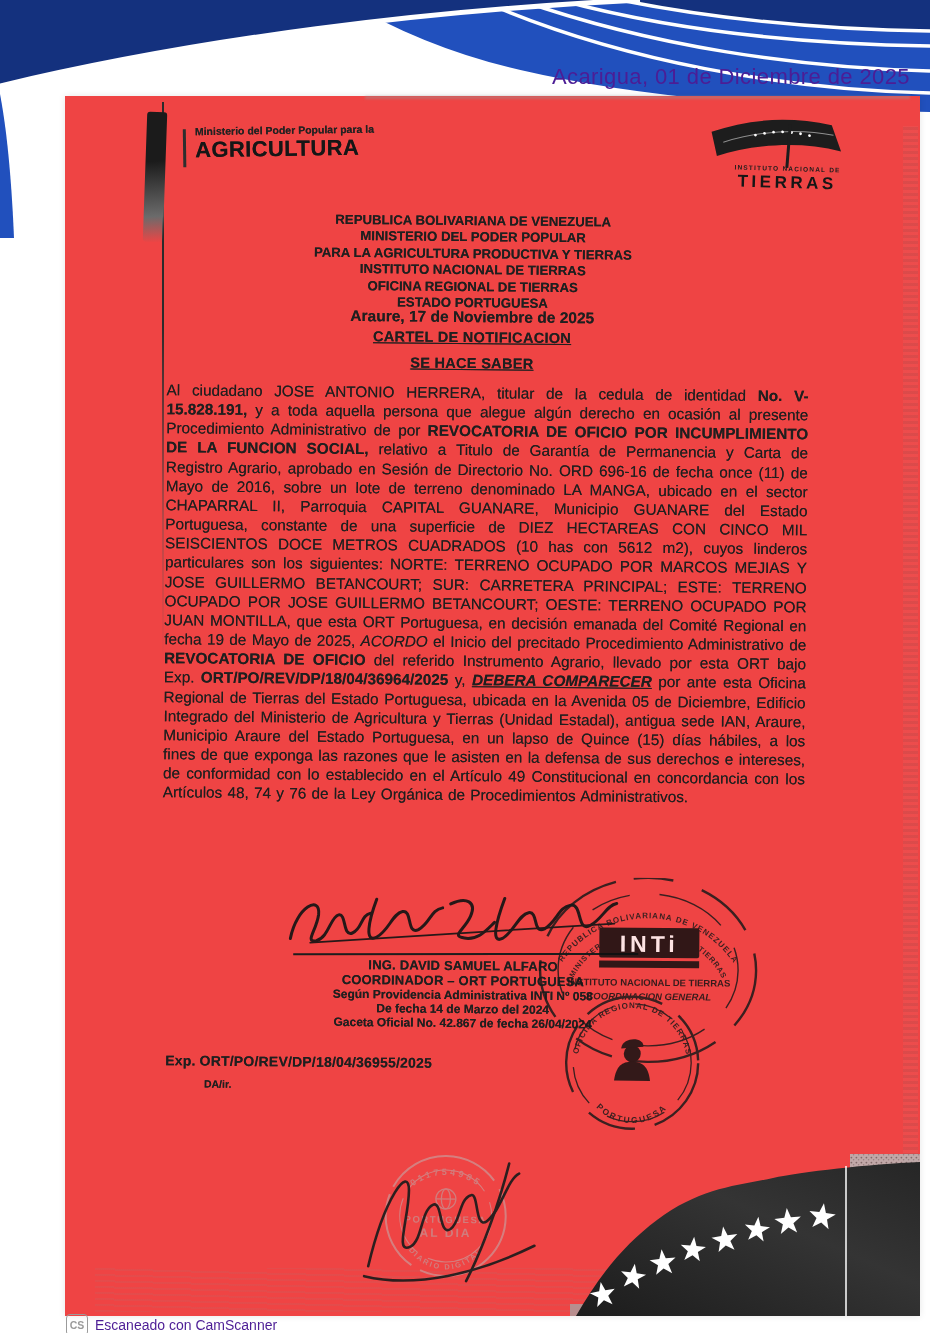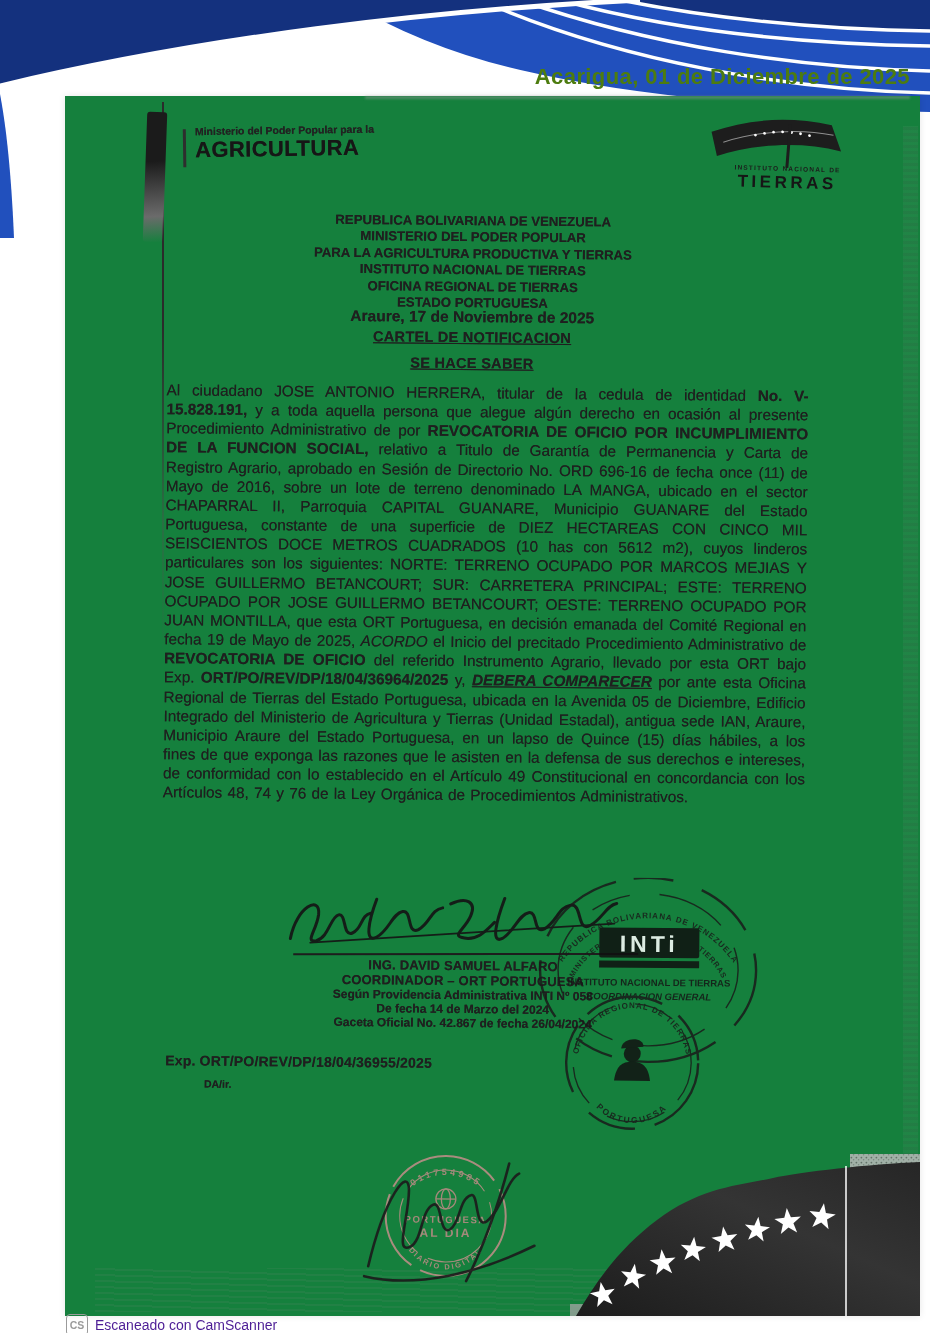--- a/index.html
+++ b/index.html
@@ -1,26 +1,26 @@
 <!DOCTYPE html>
 <html><head>
 <meta charset="utf-8">
 <style>
   html,body{margin:0;padding:0;background:#ffffff;}
   .page{position:relative;width:930px;height:1333px;background:#ffffff;overflow:hidden;
         font-family:"Liberation Sans",sans-serif;}
 
   
   .hdr{position:absolute;left:0;top:0;width:930px;height:240px;pointer-events:none;}
-  .date-banner{position:absolute;top:64px;right:20px;color:#4d7c0f;font-size:22px;
-               font-weight:700;letter-spacing:.4px;}
+  .date-banner{position:absolute;top:64px;right:20px;color:#4c1d95;font-size:22px;
+               font-weight:400;letter-spacing:.4px;}
 
   
   .scan{position:absolute;left:65px;top:96px;width:855px;height:1220px;
-        background:#15803d;box-shadow:0 0 7px rgba(0,0,0,.10);}
+        background:#ef4444;box-shadow:0 0 7px rgba(0,0,0,.10);}
   .scan, .scan *{color:#1f1f1f;}
   .scan .txt{text-shadow:0 0 .5px rgba(30,30,30,.8);}
 
   .tilt{position:absolute;left:0;top:0;width:100%;height:100%;
         transform:rotate(.55deg);transform-origin:80px 150px;}
 
   
   .fold-line{position:absolute;left:97px;top:6px;width:2px;height:560px;
              background:linear-gradient(#2b2b2b,#2b2b2b 40%,rgba(80,80,80,.35) 75%,transparent);}
   .fold-blob{position:absolute;left:80px;top:16px;width:20px;height:130px;

